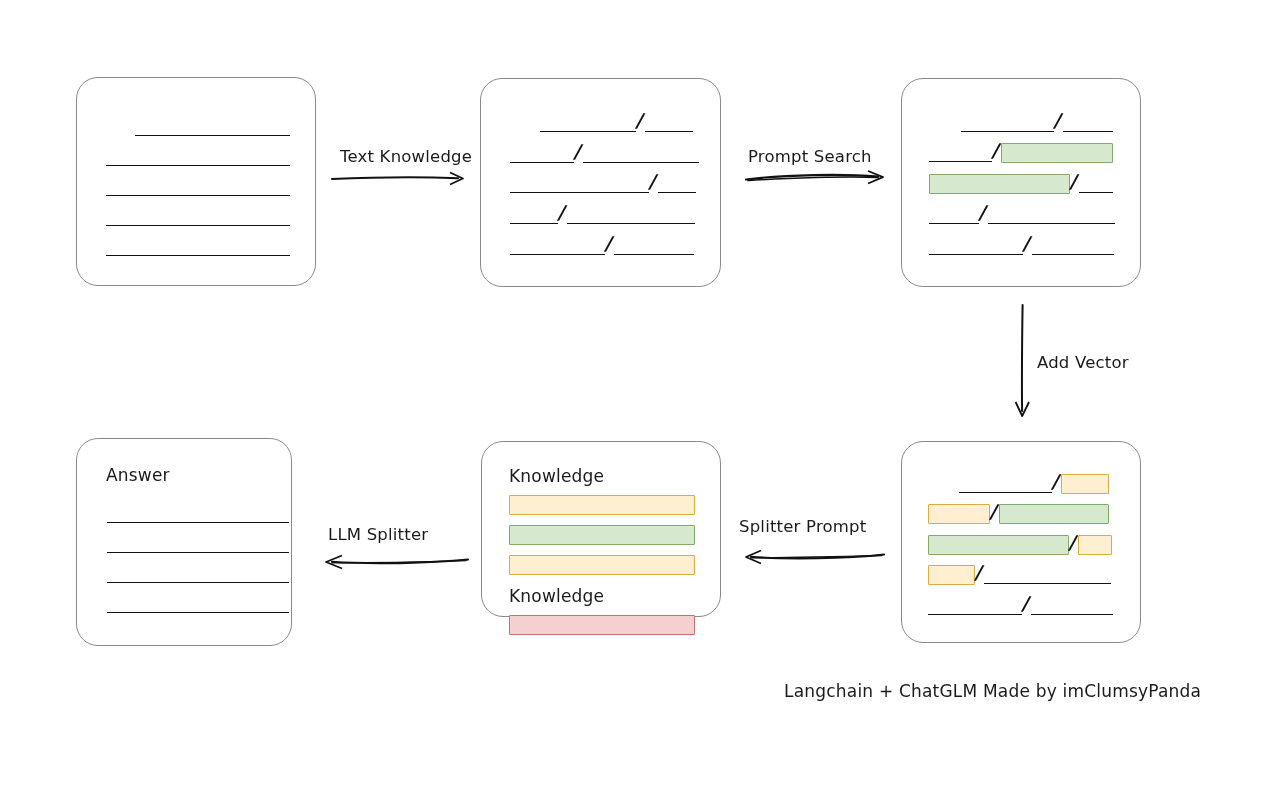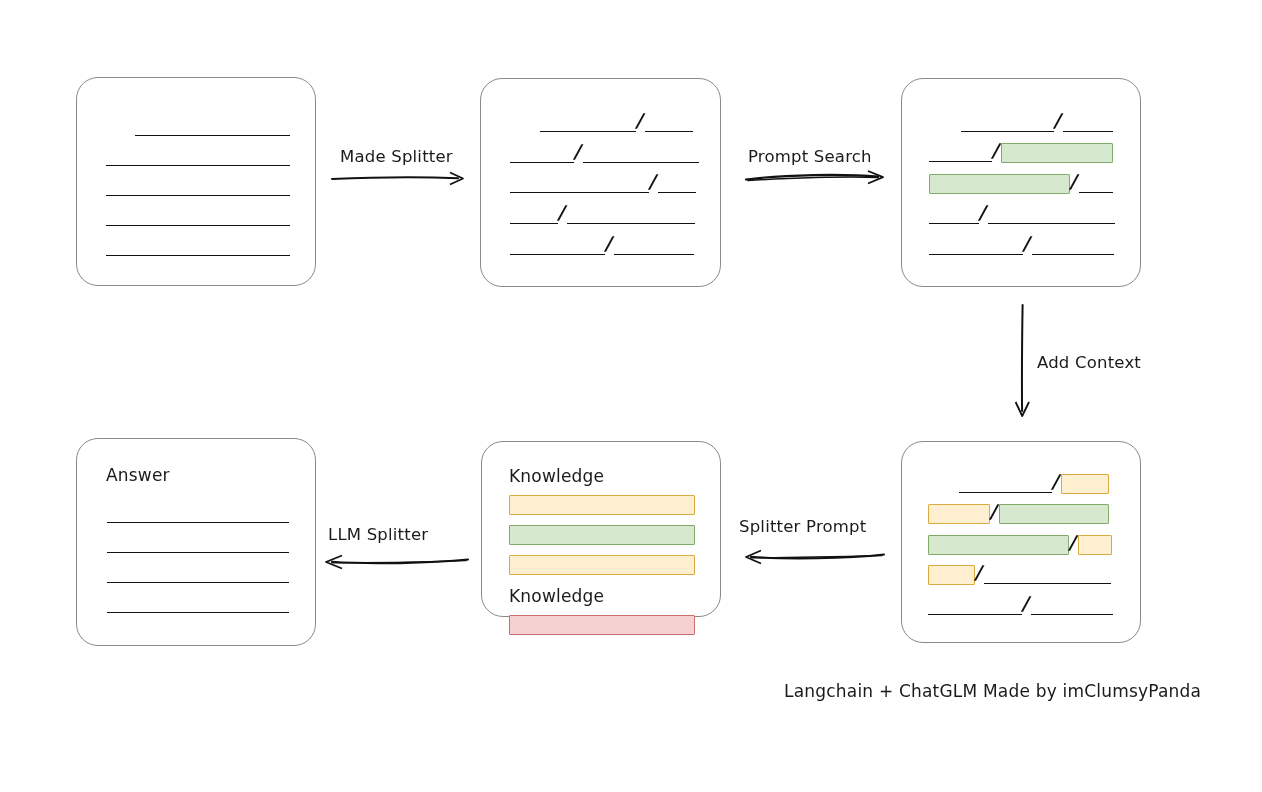--- a/index.html
+++ b/index.html
@@ -121,21 +121,21 @@
       </div>
       <div class="row" style="left:29px;top:128px;width:184px;">
         <span class="seg line" style="width:184px;"></span>
       </div>
       <div class="row" style="left:29px;top:158px;width:184px;">
         <span class="seg line" style="width:184px;"></span>
       </div>
     </div>
   </div>
 
-  <div class="arrow-label" style="left:340px;top:147px;">Made Splitter</div>
+  <div class="arrow-label" style="left:340px;top:147px;">Text Knowledge</div>
   <svg class="arrow-svg" style="left:330px;top:168px;" width="140" height="22" viewBox="0 0 140 22">
     <path d="M2,11 C40,9.4 96,9.0 128,10.2" stroke="#111" stroke-width="2" fill="none" stroke-linecap="round"></path>
     <path d="M120,4.5 L133,10.6 L120,16.5" stroke="#111" stroke-width="1.7" fill="none" stroke-linejoin="round"></path>
   </svg>
 
   <div class="card" style="left:480px;top:78px;width:241px;height:209px;">
     <div class="rows">
       <div class="row" style="left:59px;top:33px;">
         <span class="seg line" style="width:96px;"></span>
         <span class="slash">/</span>
@@ -198,21 +198,21 @@
         <span class="slash">/</span>
         <span class="seg line" style="width:82px;"></span>
       </div>
     </div>
   </div>
 
   <svg class="arrow-svg" style="left:1010px;top:303px;" width="26" height="118" viewBox="0 0 26 118">
     <path d="M12.6,2 C12.0,40 11.8,80 12.1,108" stroke="#111" stroke-width="2" fill="none" stroke-linecap="round"></path>
     <path d="M5.6,99 L12.2,113 L19,99" stroke="#111" stroke-width="1.8" fill="none" stroke-linejoin="round"></path>
   </svg>
-  <div class="arrow-label" style="left:1037px;top:353px;">Add Context</div>
+  <div class="arrow-label" style="left:1037px;top:353px;">Add Vector</div>
 
   <div class="card" style="left:901px;top:441px;width:240px;height:202px;">
     <div class="rows">
       <div class="row" style="left:57px;top:31px;">
         <span class="seg line" style="width:93px;"></span>
         <span class="slash">/</span>
         <span class="seg yellow" style="width:48px;"></span>
       </div>
       <div class="row" style="left:26px;top:61px;">
         <span class="seg yellow" style="width:62px;"></span>
@@ -263,21 +263,21 @@
     </div>
   </div>
 
   <div class="arrow-label" style="left:328px;top:525px;">LLM Splitter</div>
   <svg class="arrow-svg" style="left:316px;top:550px;" width="155" height="24" viewBox="0 0 155 24">
     <path d="M152,9.5 C115,13.4 52,14.4 16,11.8" stroke="#111" stroke-width="2.1" fill="none" stroke-linecap="round"></path>
     <path d="M150,10.6 C110,11.8 50,12.8 16,12.8" stroke="#111" stroke-width="1.4" fill="none" stroke-linecap="round"></path>
     <path d="M26,5.5 L10,12 L26,18.5" stroke="#111" stroke-width="1.8" fill="none" stroke-linejoin="round"></path>
   </svg>
 
-  <div class="card" style="left:76px;top:438px;width:240px;height:208px;">
+  <div class="card" style="left:76px;top:438px;width:216px;height:208px;">
     <div class="rows">
       <div class="card-title" style="left:29px;top:26px;">Answer</div>
       <div class="row" style="left:30px;top:64px;">
         <span class="seg line" style="width:182px;"></span>
       </div>
       <div class="row" style="left:30px;top:94px;">
         <span class="seg line" style="width:182px;"></span>
       </div>
       <div class="row" style="left:30px;top:124px;">
         <span class="seg line" style="width:182px;"></span>

